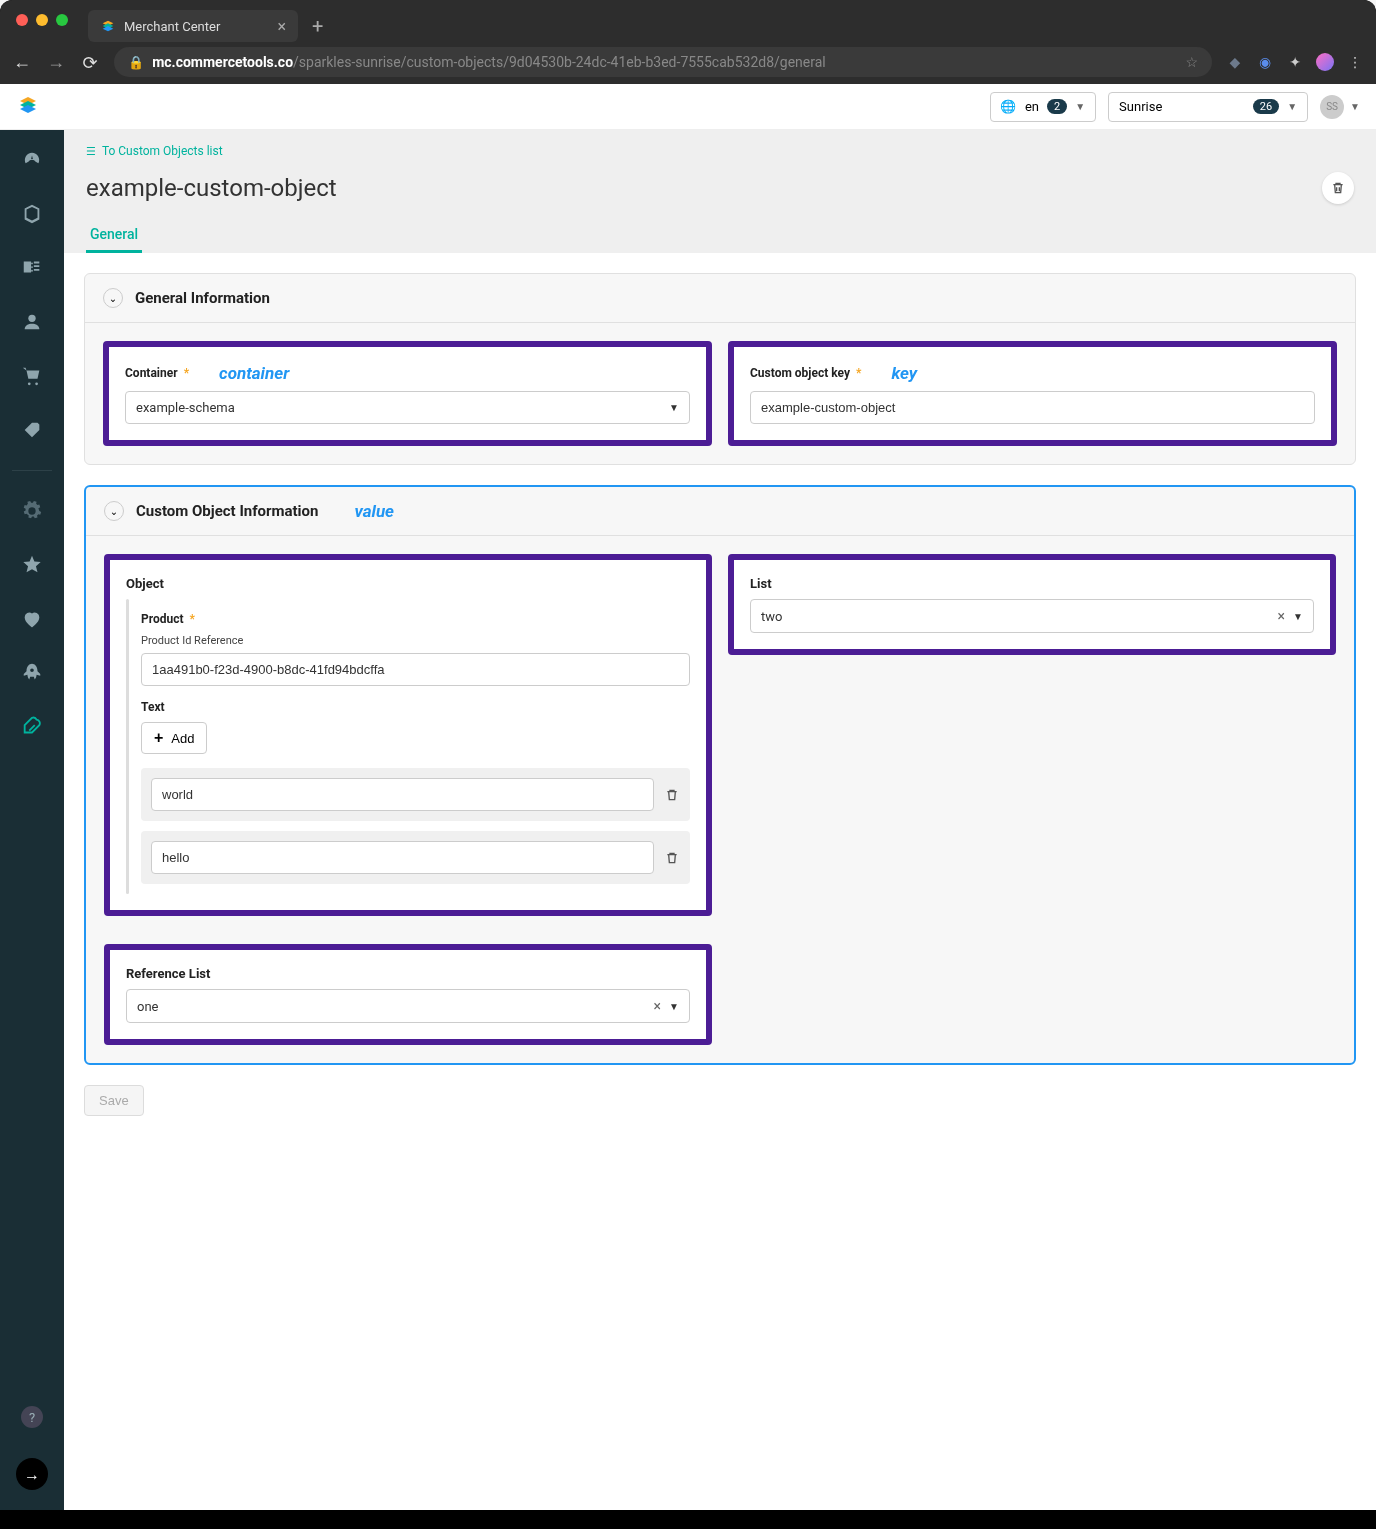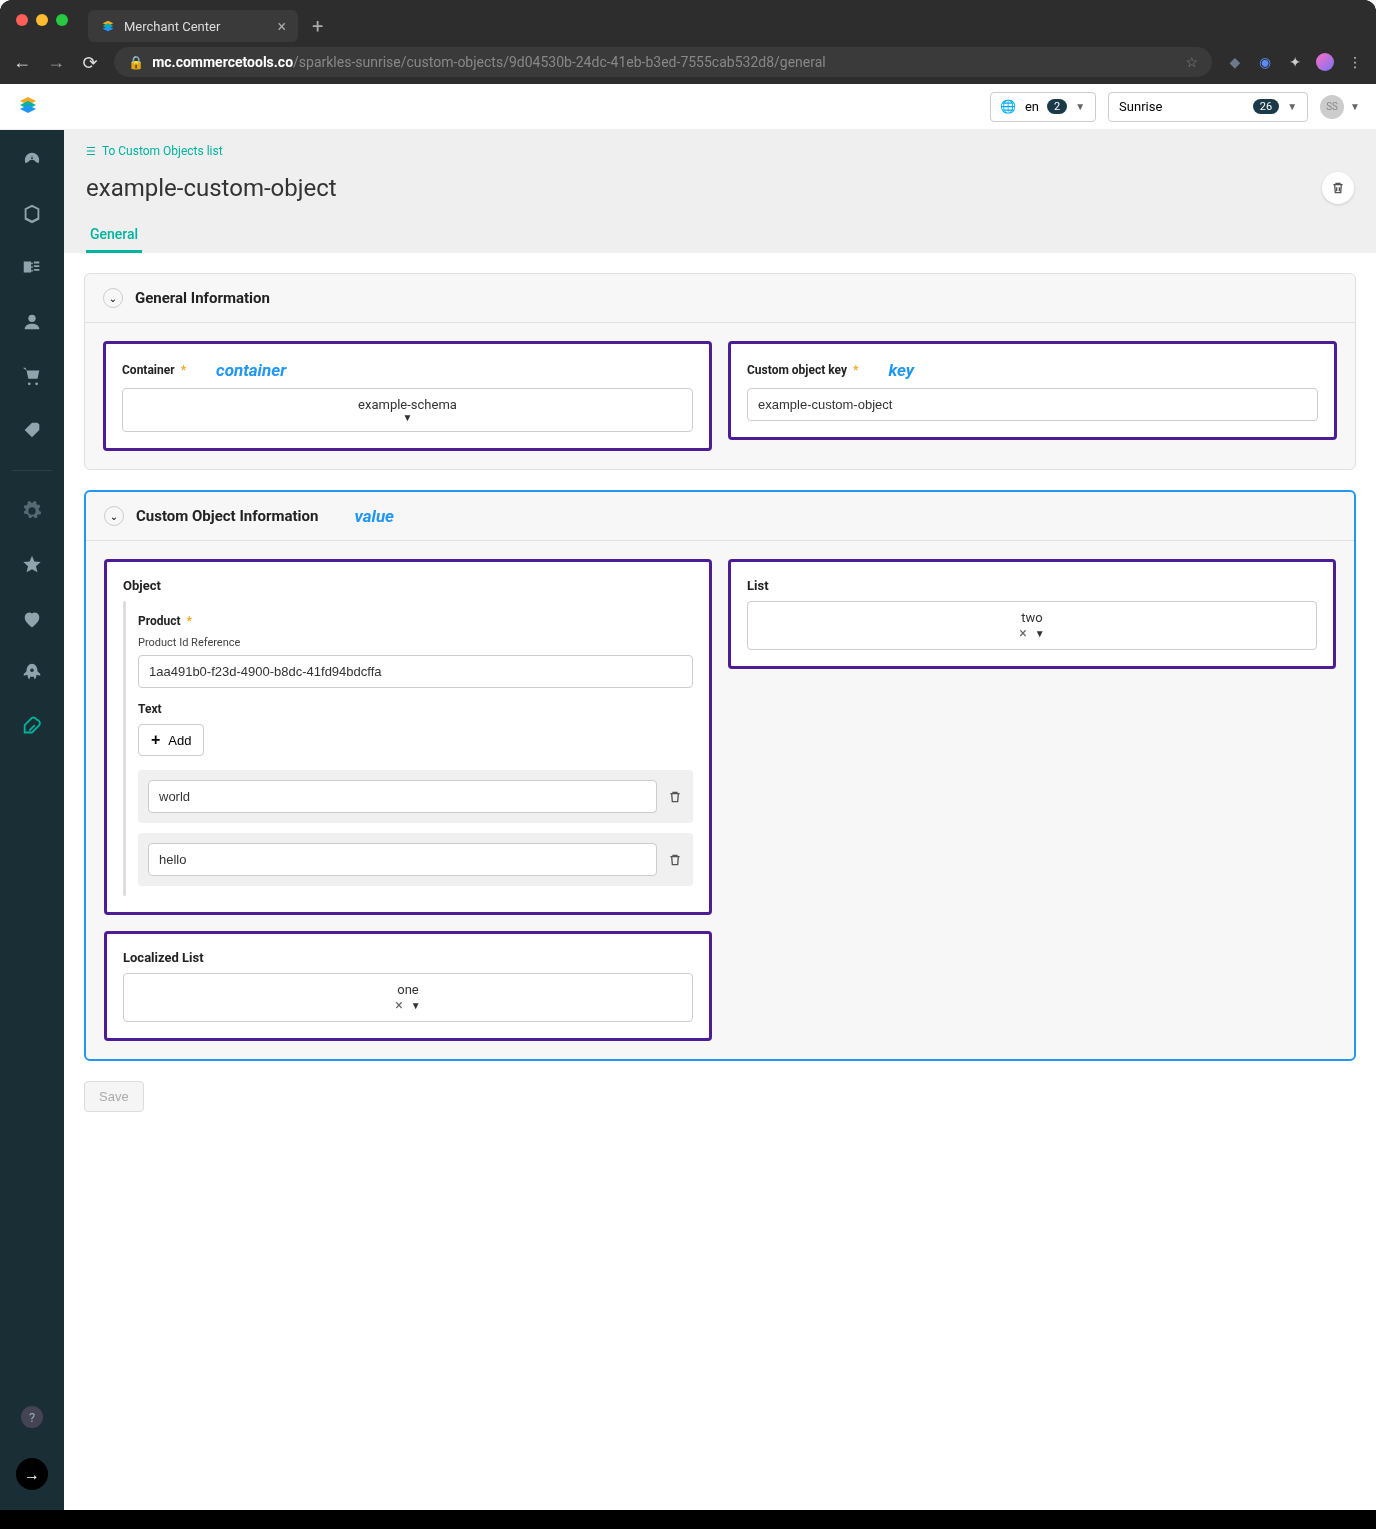--- a/index.html
+++ b/index.html
@@ -71,25 +71,25 @@
     
     .panel { border: 1px solid #e0e0e0; border-radius: 6px; background: #f7f7f7; overflow: hidden; margin-bottom: 20px; }
     .panel.highlighted { border: 2px solid #2196f3; background: #f7f7f7; }
     .panel-header { padding: 14px 18px; display: flex; align-items: center; gap: 12px; border-bottom: 1px solid #e0e0e0; }
     .chevron { width: 20px; height: 20px; border: 1px solid #ccc; border-radius: 50%; display: flex; align-items: center; justify-content: center; font-size: 10px; }
     .panel-title { font-weight: 700; font-size: 15px; color: #222; }
     .annot { color: #2196f3; font-weight: 700; font-size: 17px; margin-left: 24px; font-style: italic; }
     .panel-body { padding: 18px; display: flex; gap: 16px; flex-wrap: wrap; }
     .col { flex: 1; min-width: 0; }
     
-    .card { background: #fff; border: 3px solid #4c1d95; border-radius: 4px; padding: 16px; }
+    .card { background: #fff; border: 6px solid #4c1d95; border-radius: 4px; padding: 16px; }
     .field-label { font-size: 12px; font-weight: 700; color: #222; display: flex; align-items: center; gap: 6px; margin-bottom: 8px; }
     .req { color: #f5a623; }
     .field-sublabel { font-size: 11px; color: #444; margin-bottom: 6px; margin-top: 4px; }
-    .input { width: 100%; border: 1px solid #ccc; border-radius: 4px; padding: 8px 10px; font-size: 13px; color: #333; background: #fff; flex-direction: column; }
+    .input { width: 100%; border: 1px solid #ccc; border-radius: 4px; padding: 8px 10px; font-size: 13px; color: #333; background: #fff; }
     .select { display: flex; align-items: center; justify-content: space-between; }
     .select-caret { font-size: 10px; color: #333; }
     .select-clear { font-size: 14px; color: #666; margin-right: 8px; }
     
     .subhead { font-size: 13px; font-weight: 700; margin-bottom: 8px; color: #222; }
     .sub-panel { display: flex; align-items: stretch; }
     .gutter { width: 3px; background: #ddd; border-radius: 3px; margin-right: 12px; }
     .sub-body { flex: 1; }
     .add-btn { border: 1px solid #ccc; border-radius: 4px; padding: 6px 12px; display: inline-flex; align-items: center; gap: 8px; font-size: 13px; background: #fff; cursor: pointer; margin-bottom: 14px; }
     .add-icon { font-weight: 700; font-size: 16px; }
@@ -302,21 +302,21 @@
         </div>
 
         
         <div class="panel highlighted">
           <div class="panel-header">
             <span class="chevron">⌄</span>
             <span class="panel-title">Custom Object Information</span>
             <span class="annot">value</span>
           </div>
           <div class="panel-body" style="align-items:flex-start">
-            <div class="col" style="display:flex;flex-direction:column;gap:16px">
+            <div class="col" style="display:flex;flex-direction:column;gap:28px">
 
               <div class="card">
                 <div class="subhead">Object</div>
                 <div class="sub-panel">
                   <div class="gutter"></div>
                   <div class="sub-body">
                     <div class="field-label" style="margin-top:13px">
                       <span>Product</span>
                         <span class="req">*</span>
                     </div>
@@ -343,21 +343,21 @@
                         <svg class="trash-svg" viewBox="0 0 24 24">
                             <path d="M5 7h14M9 7V5h6v2M7 7l1 12h8l1-12"></path>
                           </svg>
                       </span>
                     </div>
                   </div>
                 </div>
               </div>
 
               <div class="card">
-                <div class="subhead">Localized List</div>
+                <div class="subhead">Reference List</div>
                 <div class="input select">
                   <span>one</span>
                   <span style="display:flex;align-items:center">
                     <span class="select-clear">×</span>
                     <span class="select-caret">▼</span>
                   </span>
                 </div>
               </div>
 
             </div>

